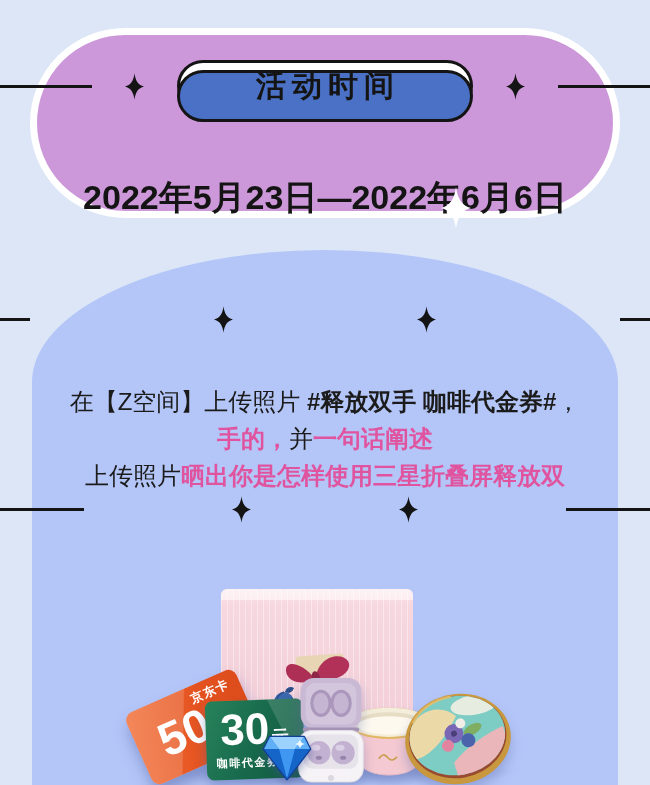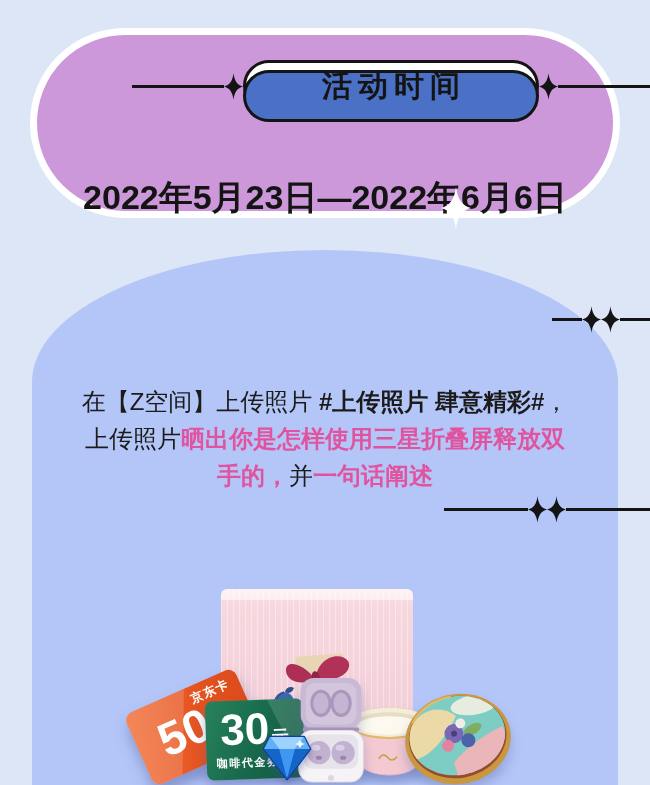--- a/index.html
+++ b/index.html
@@ -8,21 +8,21 @@
 
   
   .purple-card{position:absolute;left:30px;top:28px;width:576px;height:176px;
     background:#cd98da;border:7px solid #ffffff;border-radius:95px;}
 
   
   .dome{position:absolute;left:32px;top:250px;width:586px;height:535px;background:#b4c6f8;
     border-radius:293px 293px 0 0 / 132px 132px 0 0;}
 
   
-  .hdr{position:absolute;left:0;right:0;display:flex;align-items:center;justify-content:flex-end;z-index:2;}
+  .hdr{position:absolute;left:0;right:0;display:flex;align-items:center;justify-content:space-between;z-index:2;}
   .hline{height:0;border-top:3px solid #141414;}
   .hdr-time .hline{width:92px}
   .hdr-method .hline{width:30px}
   .hdr-prize .hline{width:84px}
   .star{width:19px;height:27px;flex:0 0 auto;}
   .star path{fill:#141414;}
   .badge{position:relative;box-sizing:border-box;width:296px;height:52px;background:#ffffff;
     border:3px solid #141414;border-radius:27px;display:flex;align-items:center;justify-content:center;
     font-size:30px;font-weight:800;color:#141414;letter-spacing:6px;text-indent:6px;z-index:1;}
   .badge::before{content:"";position:absolute;left:-3px;top:7px;width:100%;height:100%;
@@ -120,23 +120,23 @@
     <svg class="star" viewBox="0 0 20 28">
         <path d="M10 0 C11 8 14 12.4 20 14 C14 15.6 11 20 10 28 C9 20 6 15.6 0 14 C6 12.4 9 8 10 0 Z"></path>
       </svg>
     <svg class="star" viewBox="0 0 20 28">
         <path d="M10 0 C11 8 14 12.4 20 14 C14 15.6 11 20 10 28 C9 20 6 15.6 0 14 C6 12.4 9 8 10 0 Z"></path>
       </svg>
     <div class="hline"></div>
   </div>
 
   <div class="method-text">
-    <div><span>在【Z空间】上传照片 </span><span class="bold">#上传照片 肆意精彩#</span><span>，</span></div>
+    <div><span>在【Z空间】上传照片 </span><span class="bold">#释放双手 咖啡代金券#</span><span>，</span></div>
+    <div><span class="hl">手的，</span><span>并</span><span class="hl">一句话阐述</span></div>
     <div><span>上传照片</span><span class="hl">晒出你是怎样使用三星折叠屏释放双</span></div>
-    <div><span class="hl">手的，</span><span>并</span><span class="hl">一句话阐述</span></div>
   </div>
 
   <div class="hdr hdr-prize">
     <div class="hline"></div>
     <svg class="star" viewBox="0 0 20 28">
         <path d="M10 0 C11 8 14 12.4 20 14 C14 15.6 11 20 10 28 C9 20 6 15.6 0 14 C6 12.4 9 8 10 0 Z"></path>
       </svg>
     <svg class="star" viewBox="0 0 20 28">
         <path d="M10 0 C11 8 14 12.4 20 14 C14 15.6 11 20 10 28 C9 20 6 15.6 0 14 C6 12.4 9 8 10 0 Z"></path>
       </svg>

